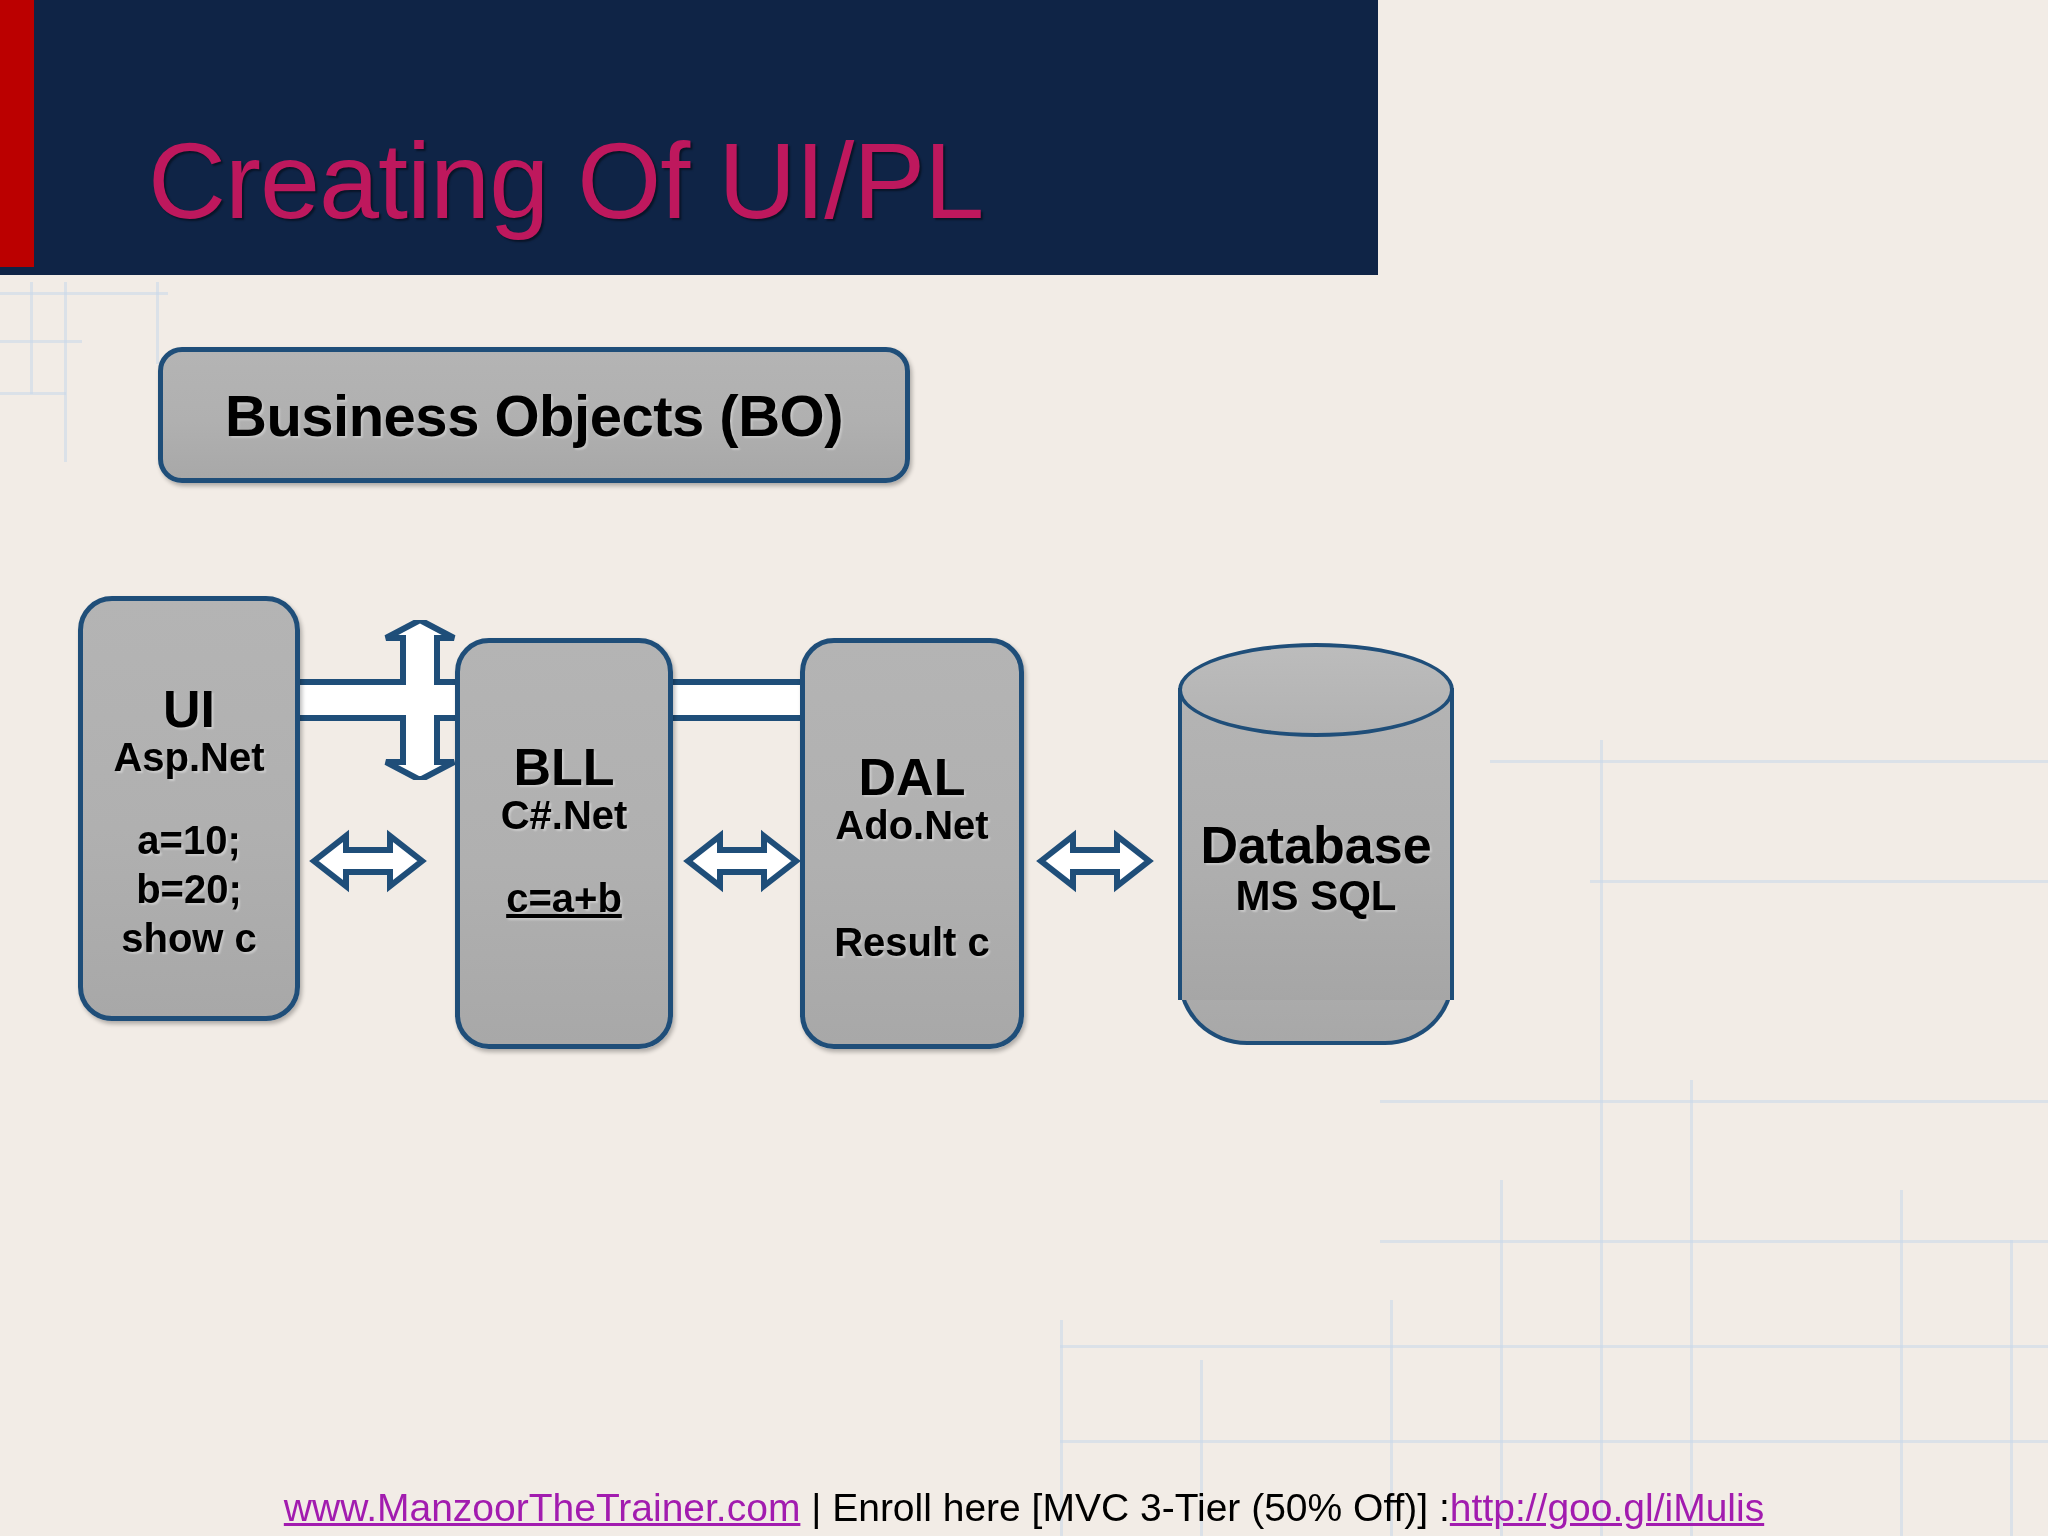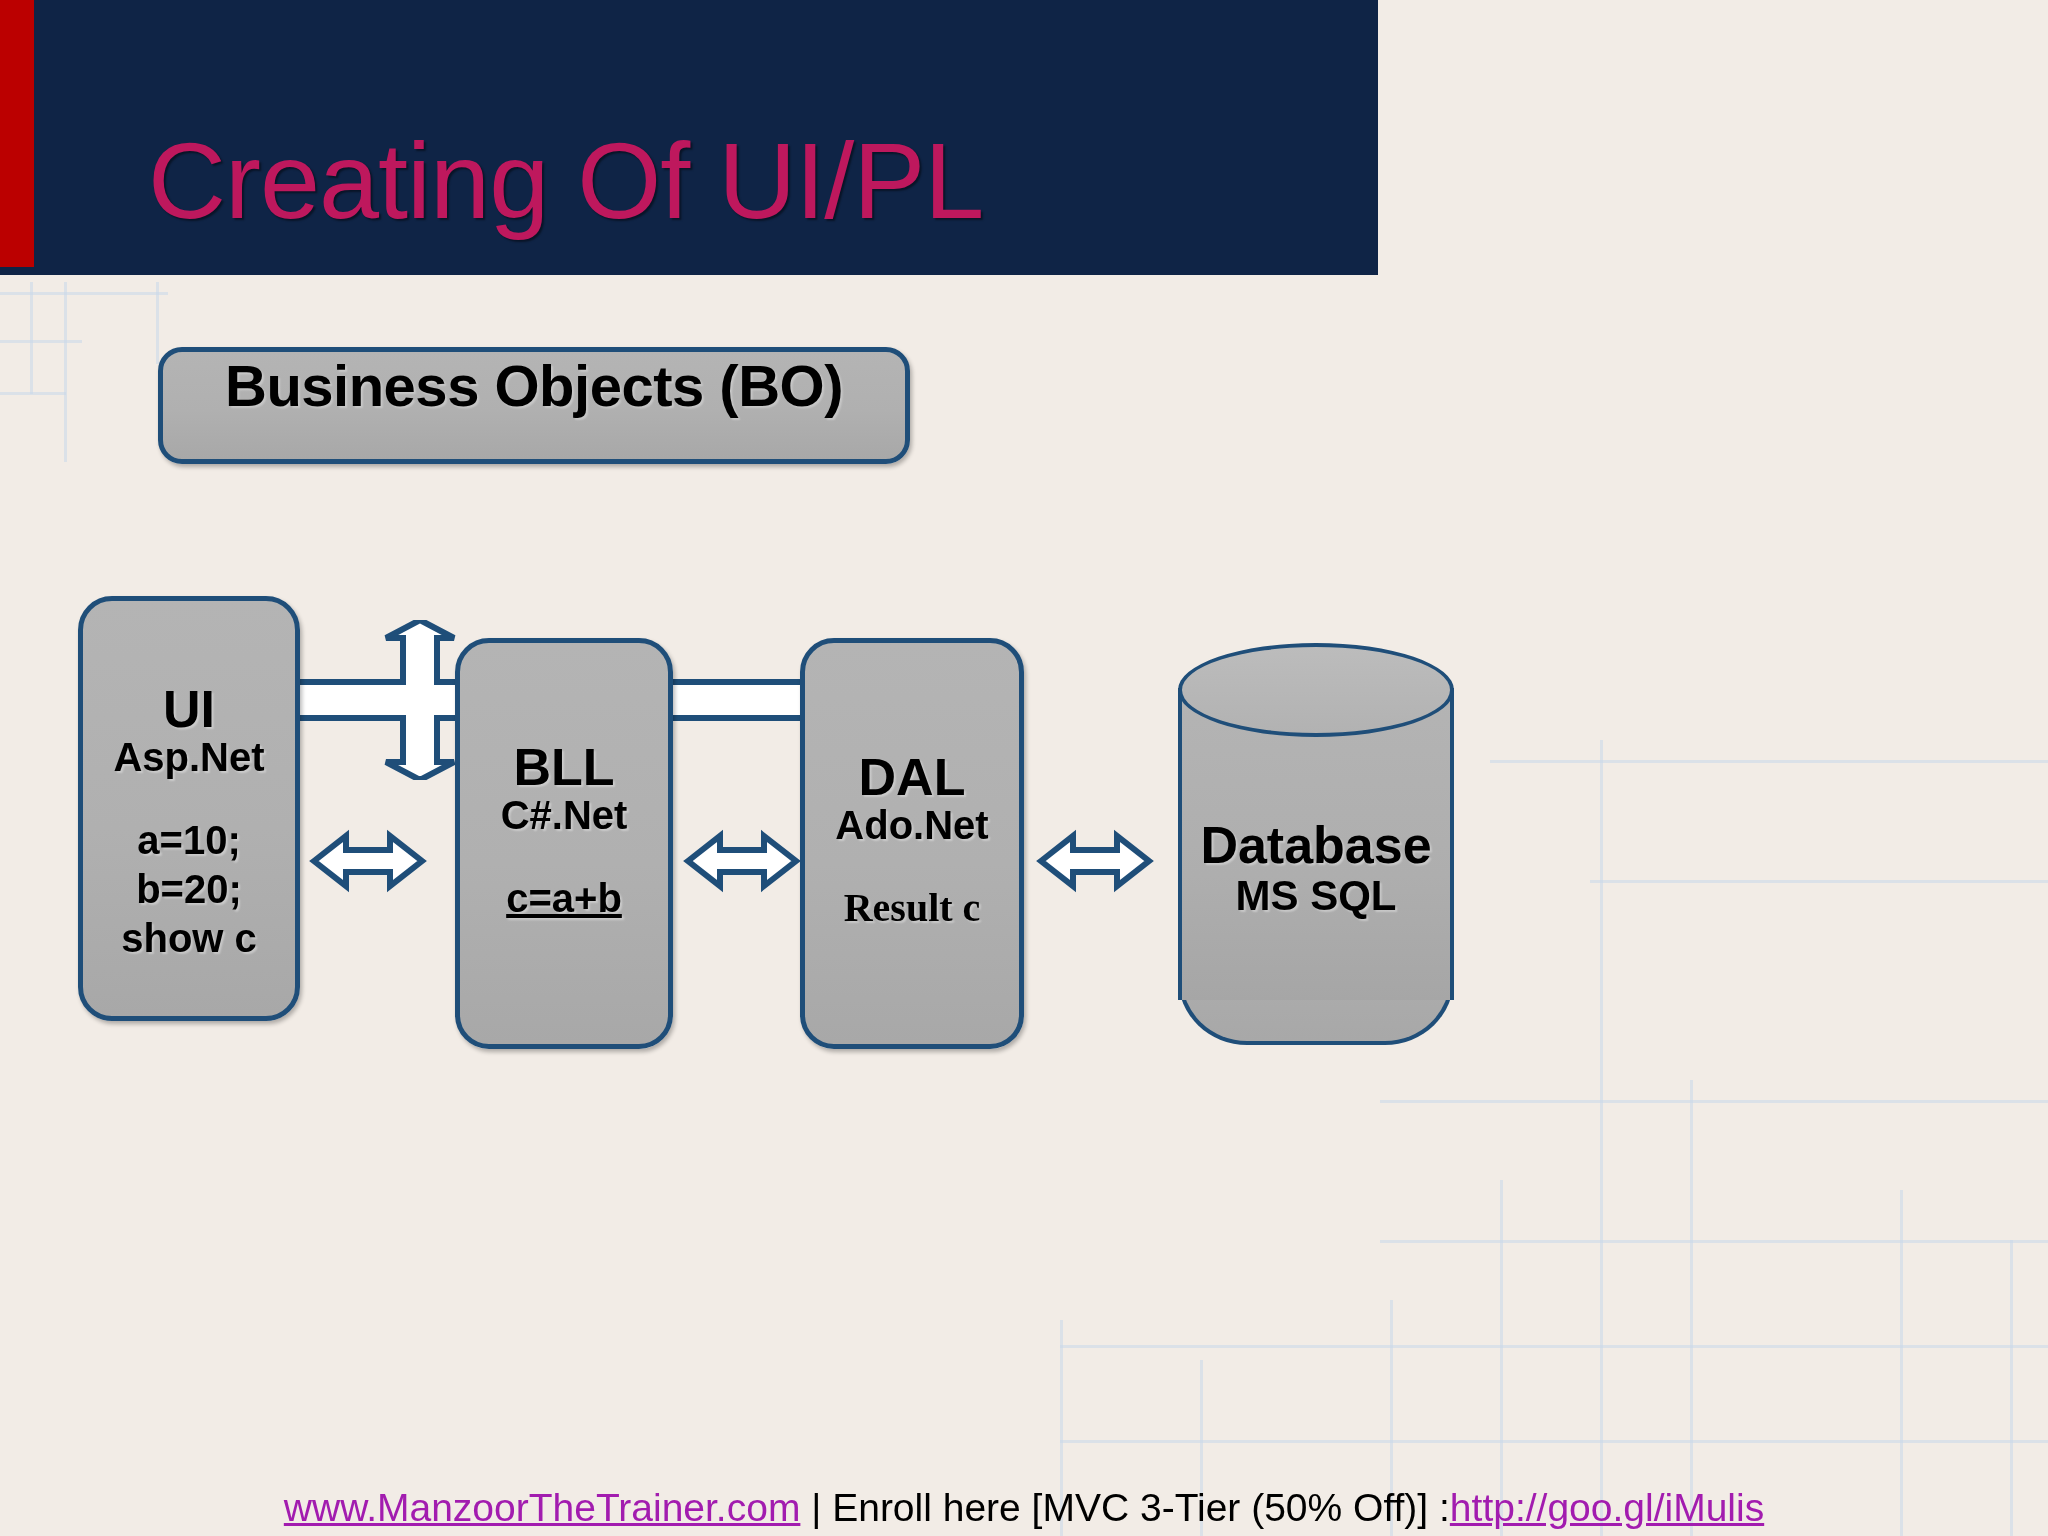--- a/index.html
+++ b/index.html
@@ -83,22 +83,23 @@
     color:#000;
     font-size:40px;
     line-height:1.22;
     text-align:center;
     text-shadow:2px 2px 2px rgba(255,255,255,.35);
   }
 
   
   #bo-box {
     left:158px; top:347px;
-    width:752px; height:117px;
+    width:752px; height:136px;
     border-radius:24px;
+    justify-content:center;
   }
   #bo-label {
     font-size:58px;
     font-weight:bold;
     color:#000;
     letter-spacing:-.5px;
     text-shadow:2px 2px 2px rgba(255,255,255,.3);
   }
 
   
@@ -235,21 +236,21 @@
 </div>
 
 <svg id="arrow-bll-dal" class="arrow-svg" width="120" height="66" viewBox="0 0 120 66">
   <path d="M 6 33 L 38 8 L 38 22 L 82 22 L 82 8 L 114 33 L 82 58 L 82 44 L 38 44 L 38 58 Z" fill="#ffffff" stroke="#1f4e79" stroke-width="6" stroke-linejoin="miter"></path>
 </svg>
 
 <div id="dal-box" class="layer-box">
   <span class="box-title">DAL</span>
   <span class="box-sub">Ado.Net</span>
   <div class="spacer-sm"></div>
-  <pre class="box-code" style="font-family:Liberation Serif, serif;">Result c</pre>
+  <pre class="box-code" style="font-family:Liberation Sans, sans-serif;margin-top:34px;">Result c</pre>
 </div>
 
 <svg id="arrow-dal-db" class="arrow-svg" width="120" height="66" viewBox="0 0 120 66">
   <path d="M 6 33 L 38 8 L 38 22 L 82 22 L 82 8 L 114 33 L 82 58 L 82 44 L 38 44 L 38 58 Z" fill="#ffffff" stroke="#1f4e79" stroke-width="6" stroke-linejoin="miter"></path>
 </svg>
 
 <div id="db-cylinder">
   <div id="db-bottom"></div>
   <div id="db-body"></div>
   <div id="db-top"></div>

